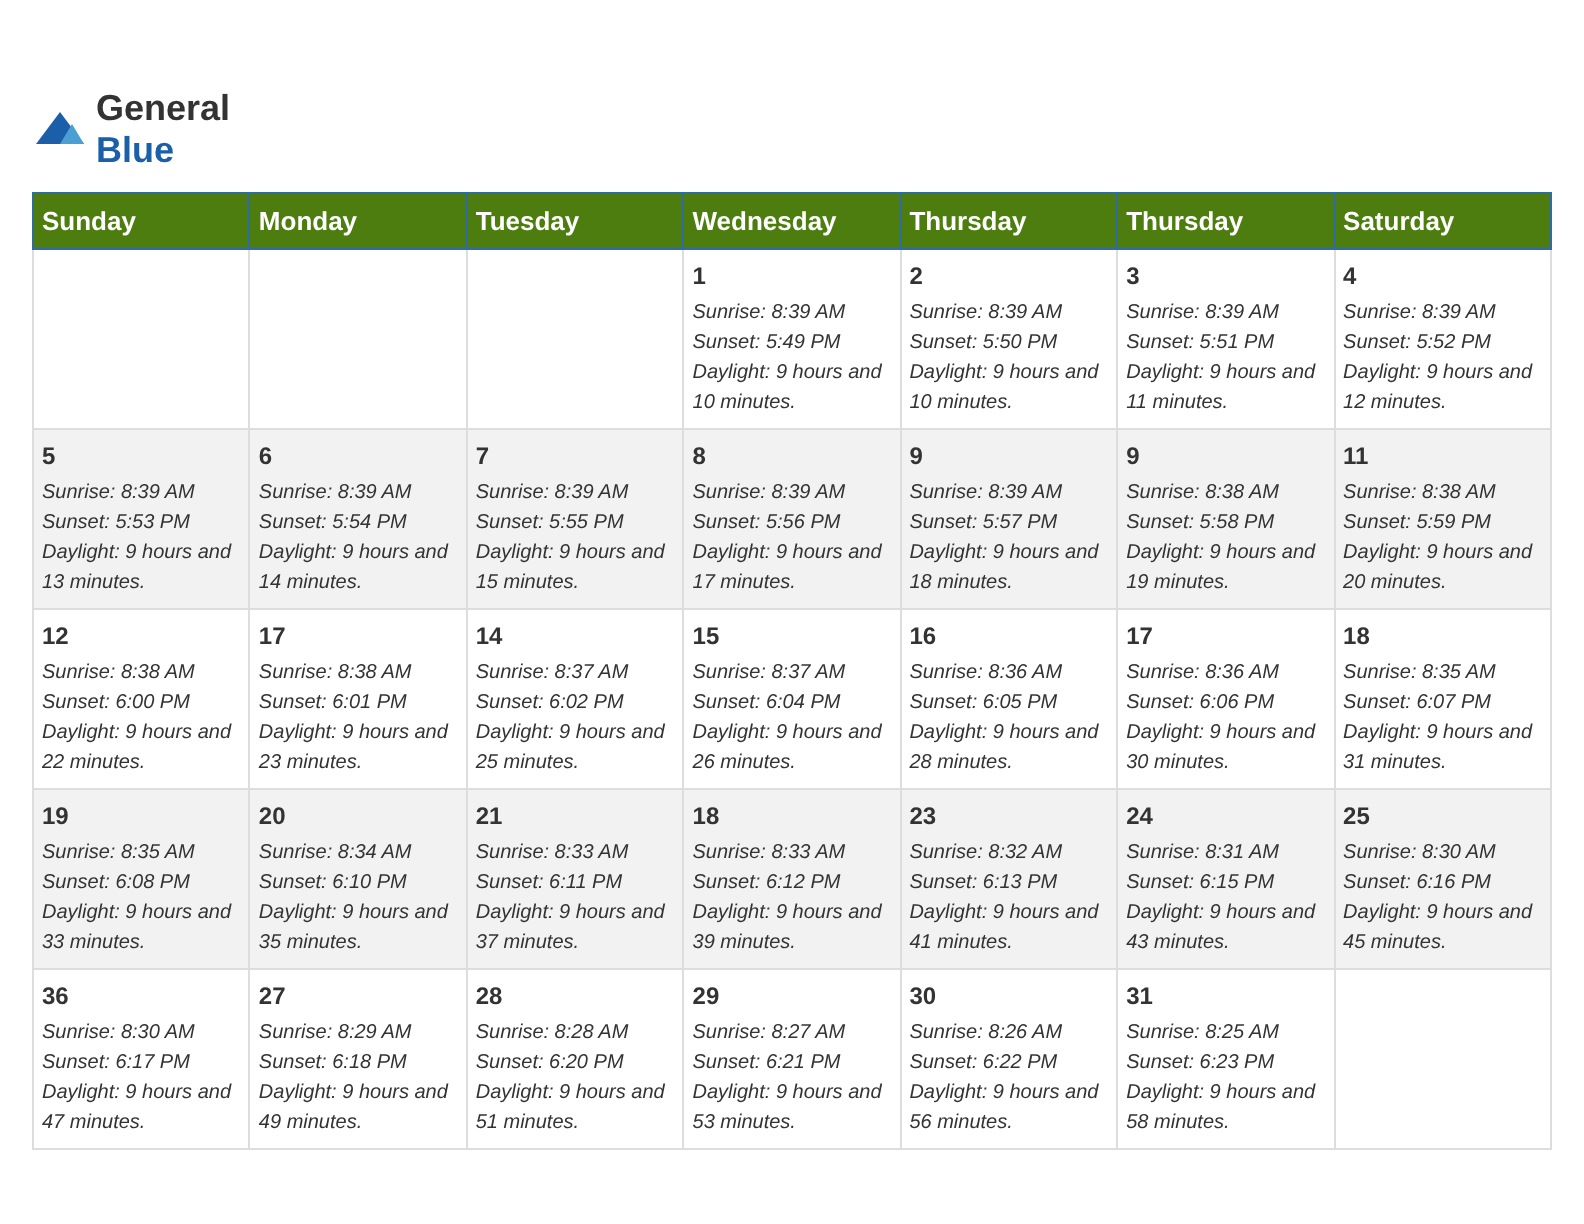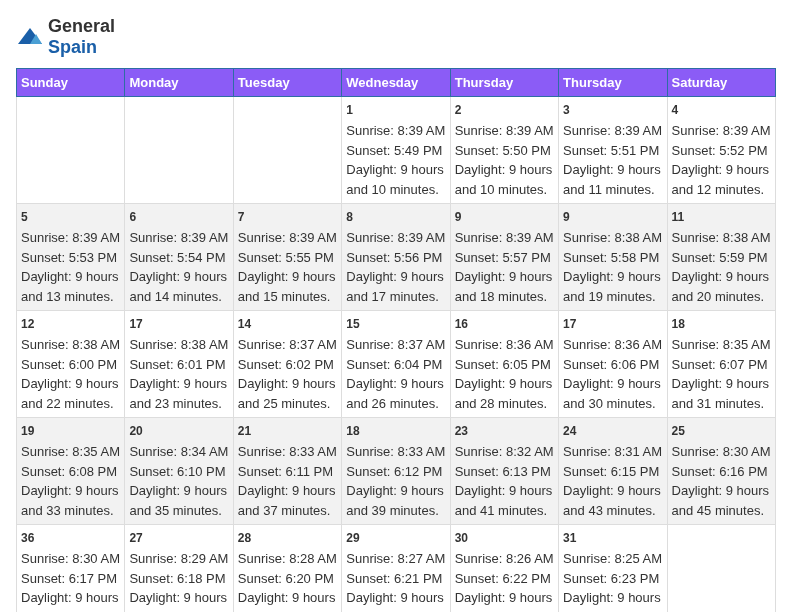--- a/index.html
+++ b/index.html
@@ -13,20 +13,21 @@
     .header-area {
       display: flex;
       justify-content: space-between;
       align-items: flex-start;
       margin-bottom: 10px;
     }
     .logo {
       display: flex;
       align-items: center;
       gap: 4px;
+      margin-top: 28px;
     }
     .logo-text-general {
       font-size: 18px;
       font-weight: bold;
       color: #333;
     }
     .logo-text-blue {
       font-size: 18px;
       font-weight: bold;
       color: #1a5fa8;
@@ -46,21 +47,21 @@
     .subtitle {
       font-size: 16px;
       color: #333;
     }
     table {
       width: 100%;
       border-collapse: collapse;
       table-layout: fixed;
     }
     thead tr {
-      background-color: #8b5cf6;
+      background-color: #4d7c0f;
     }
     thead th {
       color: #fff;
       font-size: 13px;
       font-weight: bold;
       padding: 6px 4px;
       text-align: left;
       border: 1px solid #2e6da4;
     }
     tbody tr {
@@ -78,36 +79,37 @@
       line-height: 1.5;
       height: 90px;
     }
     .day-number {
       font-weight: bold;
       font-size: 12px;
       display: block;
       margin-bottom: 2px;
     }
     .day-info {
-      font-size: 13px;
-      color: #333;
+      font-size: 10px;
+      color: #333;
+      font-style: italic;
     }
   </style>
 </head>
 <body>
 
 <div class="header-area">
   <div class="logo">
     <svg class="logo-icon" viewBox="0 0 28 22" xmlns="http://www.w3.org/2000/svg">
       <polygon points="14,2 26,18 2,18" fill="#1a5fa8"></polygon>
       <polygon points="20,8 26,18 14,18" fill="#4a9fd4"></polygon>
     </svg>
     <div>
       <span class="logo-text-general">General</span><br>
-      <span class="logo-text-blue">Spain</span>
+      <span class="logo-text-blue">Blue</span>
     </div>
   </div>
   <div class="title-area">
   </div>
 </div>
 
 <table>
   <thead>
     <tr>
     <th>Sunday</th>

